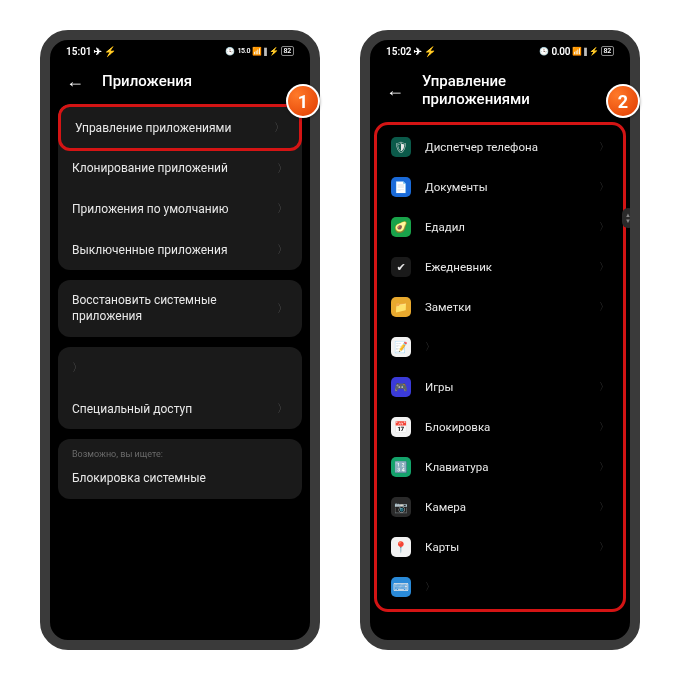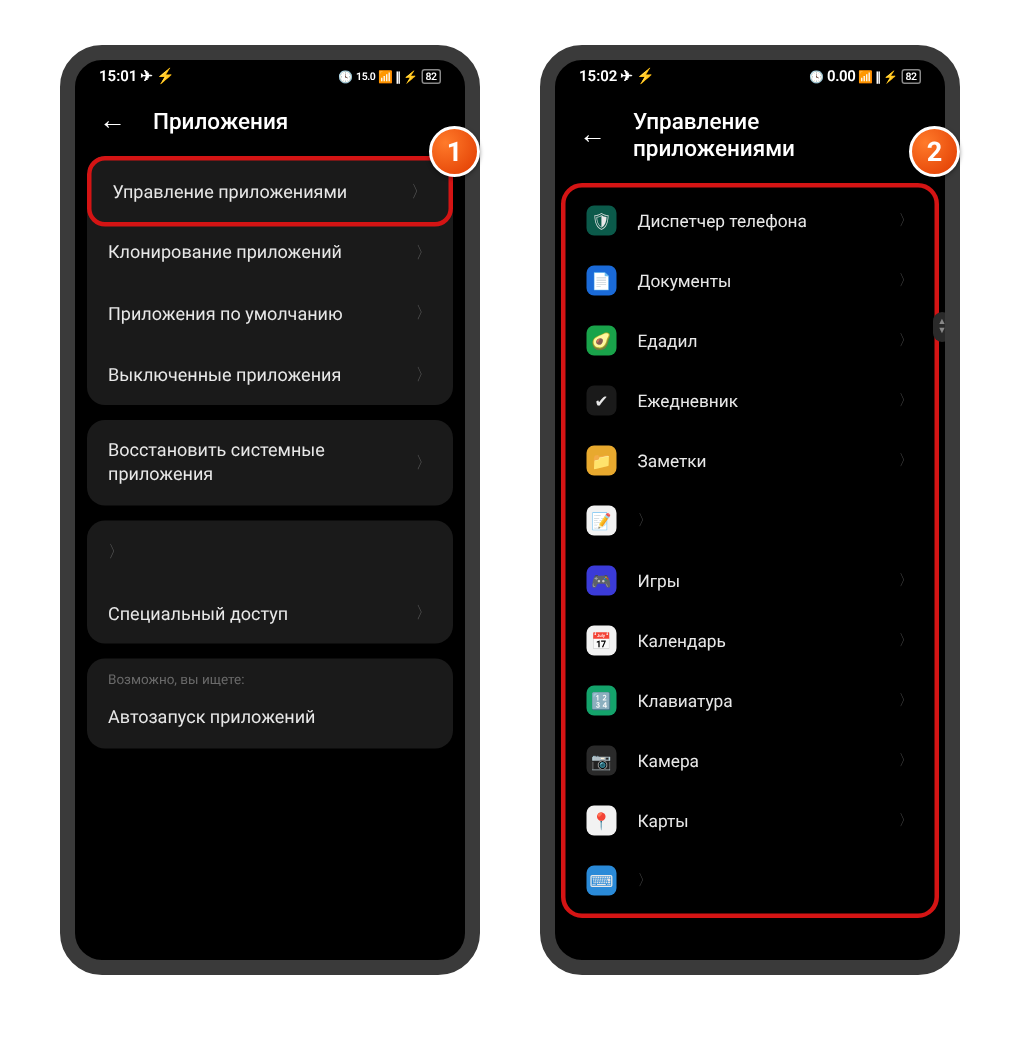--- a/index.html
+++ b/index.html
@@ -171,21 +171,21 @@
       <div class="row">
         <span class="chev">〉</span>
       </div>
       <div class="row">
         <span class="main">Специальный доступ</span>
         <span class="chev">〉</span>
       </div>
     </div>
     <div class="grp suggest">
       <div class="label">Возможно, вы ищете:</div>
-      <div class="item">Автозапуск приложений</div>
+      <div class="item">Блокировка системные</div>
     </div>
   </div>
 </div>
 
 <div class="phone phone2">
   <div class="sbar">
     <div class="l">
         <span>15:02</span>
         <span>✈</span>
         <span style="color:#ff7a2a">⚡</span>
@@ -227,21 +227,21 @@
           <div class="aicon" style="background: rgb(242, 242, 242);">📝</div>
           <span class="chev">〉</span>
         </div>
         <div class="arow">
           <div class="aicon" style="background: rgb(59, 59, 216);">🎮</div>
           <span class="aname">Игры</span>
           <span class="chev">〉</span>
         </div>
         <div class="arow">
           <div class="aicon" style="background: rgb(242, 242, 242);">📅</div>
-          <span class="aname">Календарь</span>
+          <span class="aname">Блокировка</span>
           <span class="chev">〉</span>
         </div>
         <div class="arow">
           <div class="aicon" style="background: rgb(20, 163, 107);">🔢</div>
           <span class="aname">Клавиатура</span>
           <span class="chev">〉</span>
         </div>
         <div class="arow">
           <div class="aicon" style="background: rgb(42, 42, 42);">📷</div>
           <span class="aname">Камера</span>

